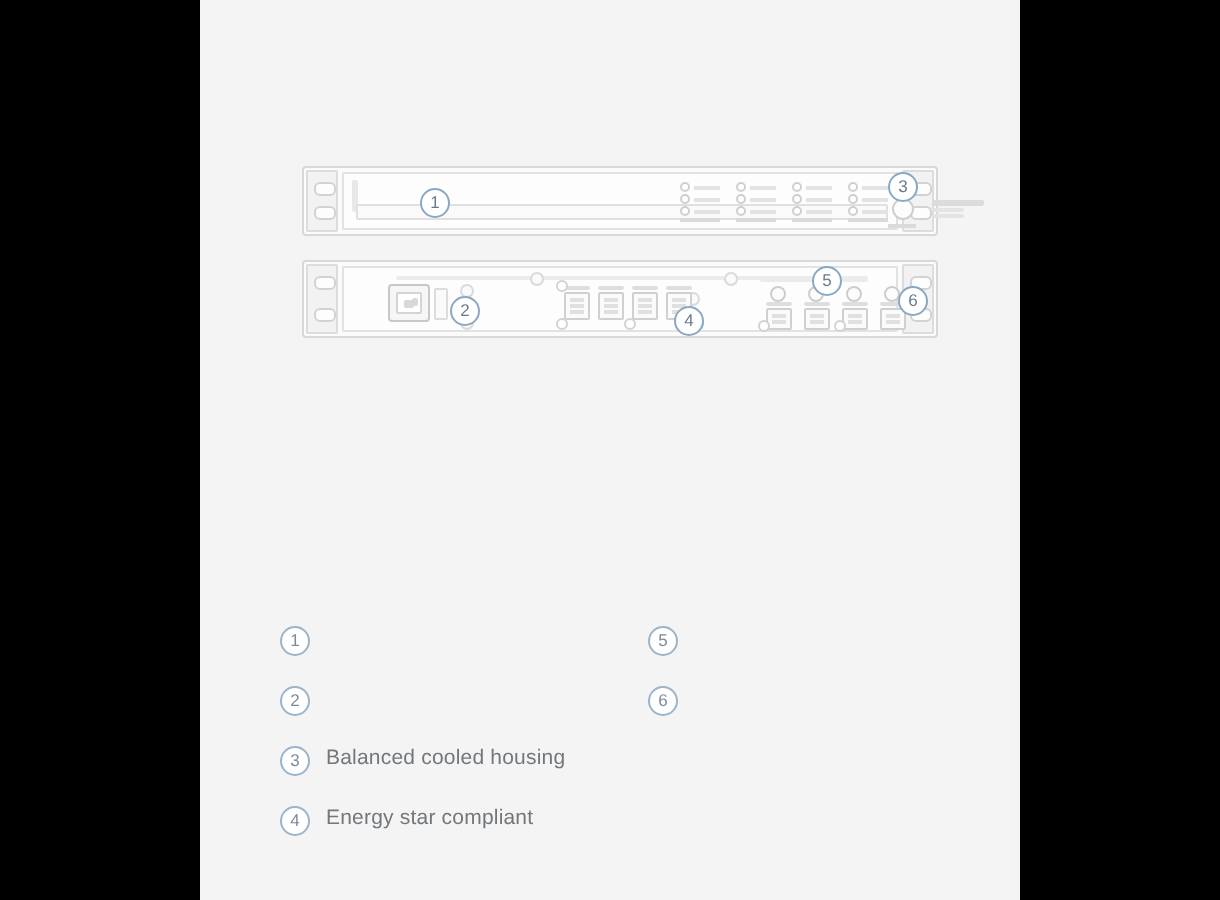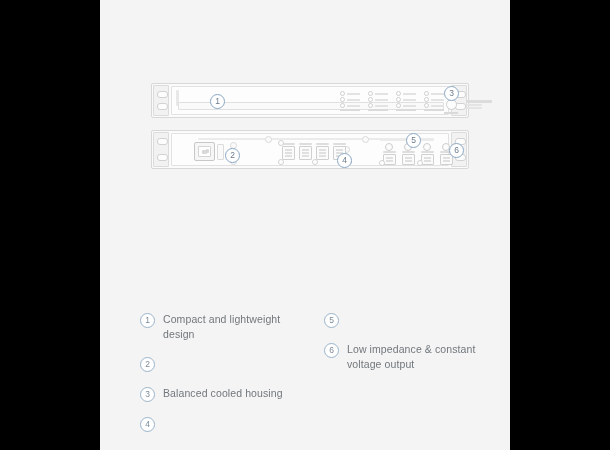--- a/index.html
+++ b/index.html
@@ -530,40 +530,39 @@
     <div class="callout" style="left:125px; top:148px">2</div>
     <div class="callout" style="left:237px; top:153px">4</div>
     <div class="callout" style="left:306px; top:133px">5</div>
     <div class="callout" style="left:349px; top:143px">6</div>
 
     <div id="legend">
 
       <div class="legend-col">
         <div class="legend-item">
           <div class="legend-badge">1</div>
-          <div class="legend-text">Compact and lightweight design</div>
         </div>
         <div class="legend-item">
           <div class="legend-badge">2</div>
         </div>
         <div class="legend-item">
           <div class="legend-badge">3</div>
           <div class="legend-text">Balanced cooled housing</div>
         </div>
         <div class="legend-item">
           <div class="legend-badge">4</div>
+          <div class="legend-text">Energy star compliant</div>
         </div>
       </div>
 
       <div class="legend-col">
         <div class="legend-item">
           <div class="legend-badge">5</div>
         </div>
         <div class="legend-item">
           <div class="legend-badge">6</div>
-          <div class="legend-text">Low impedance &amp; constant voltage output</div>
         </div>
       </div>
 
     </div>
 
   </div>
 </div>
 
 </body></html>

